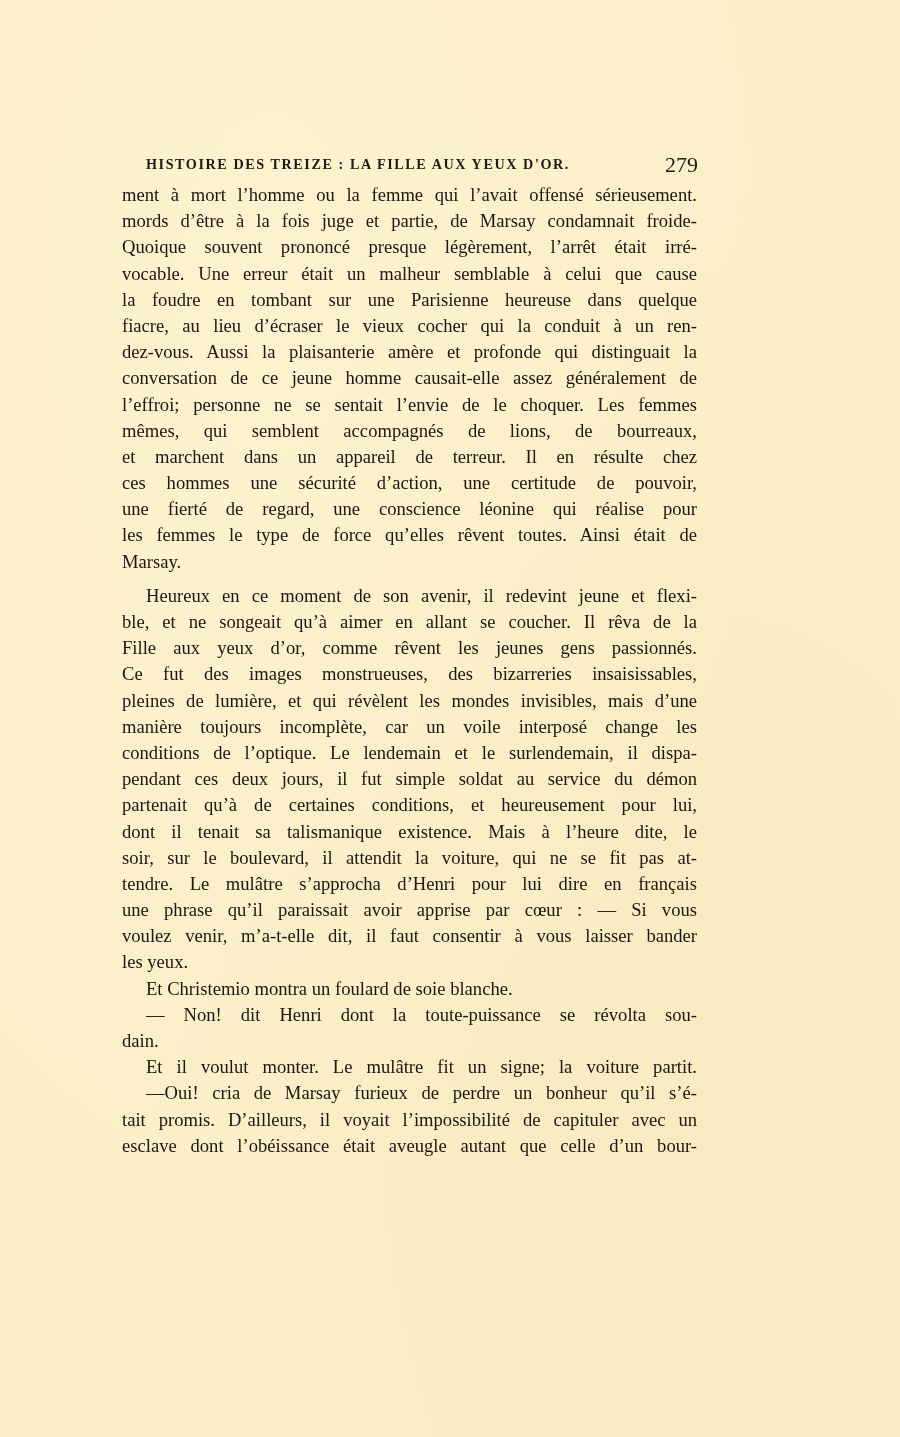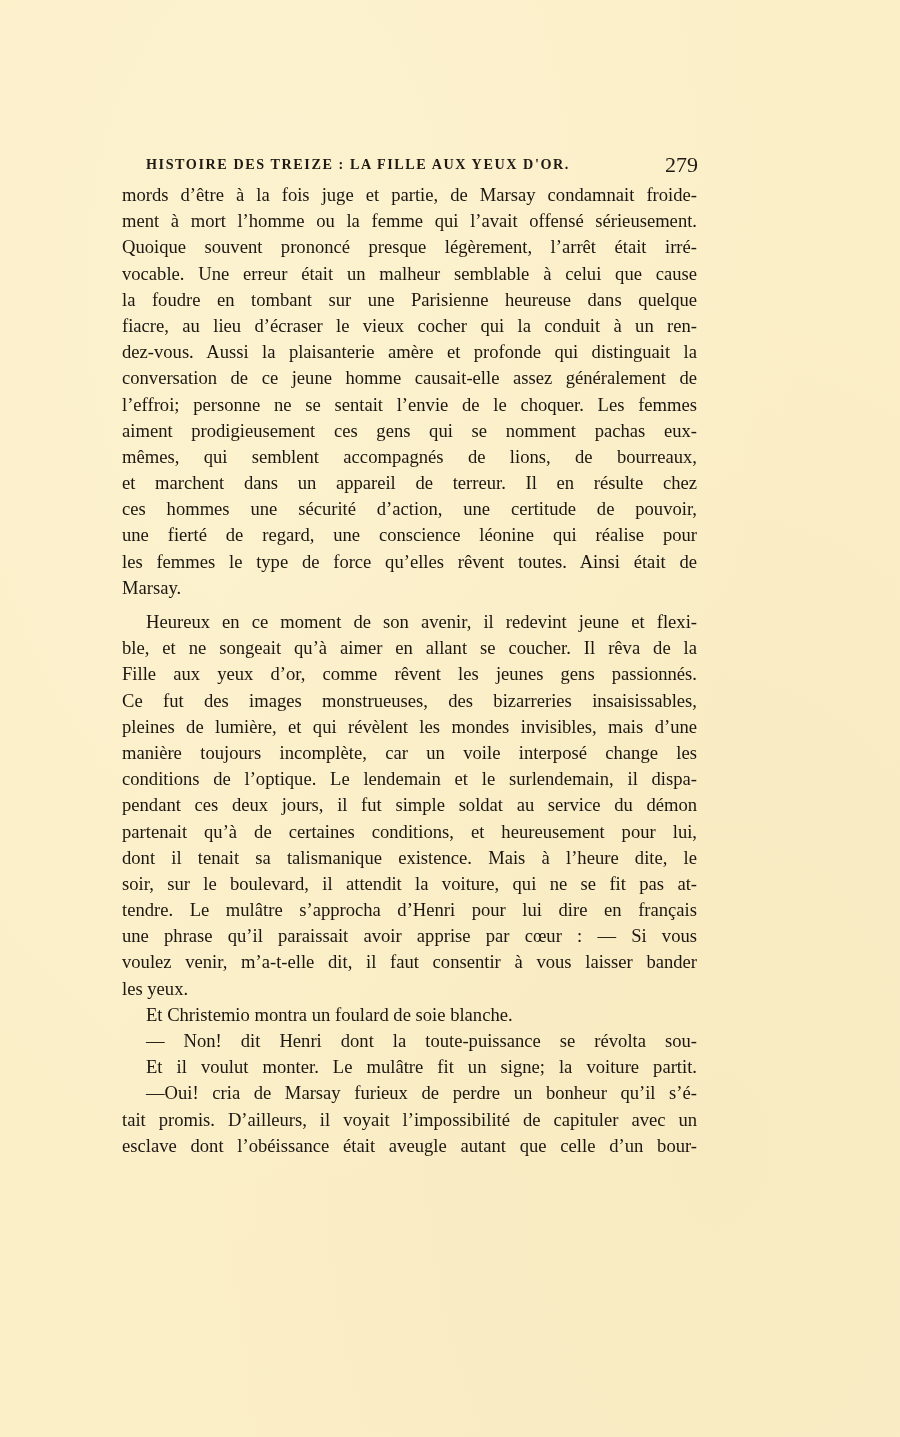--- a/index.html
+++ b/index.html
@@ -87,30 +87,29 @@
 <div class="page">
 
   <div class="running-head">
     <span class="running-title">HISTOIRE DES TREIZE : LA FILLE AUX YEUX D'OR.</span>
     <span class="page-number">279</span>
   </div>
 
   <div class="body-text">
 
     <div>
+      <span class="line">ment à mort l’homme ou la femme qui l’avait offensé sérieusement.</span>
       <span class="line">mords d’être à la fois juge et partie, de Marsay condamnait froide-</span>
-      <span class="line">ment à mort l’homme ou la femme qui l’avait offensé sérieusement.</span>
       <span class="line">Quoique souvent prononcé presque légèrement, l’arrêt était irré-</span>
       <span class="line">vocable. Une erreur était un malheur semblable à celui que cause</span>
       <span class="line">la foudre en tombant sur une Parisienne heureuse dans quelque</span>
       <span class="line">fiacre, au lieu d’écraser le vieux cocher qui la conduit à un ren-</span>
       <span class="line">dez-vous. Aussi la plaisanterie amère et profonde qui distinguait la</span>
       <span class="line">conversation de ce jeune homme causait-elle assez généralement de</span>
       <span class="line">l’effroi; personne ne se sentait l’envie de le choquer. Les femmes</span>
-      <span class="line">aiment prodigieusement ces gens qui se nomment pachas eux-</span>
       <span class="line">mêmes, qui semblent accompagnés de lions, de bourreaux,</span>
       <span class="line">et marchent dans un appareil de terreur. Il en résulte chez</span>
       <span class="line">ces hommes une sécurité d’action, une certitude de pouvoir,</span>
       <span class="line">une fierté de regard, une conscience léonine qui réalise pour</span>
       <span class="line">les femmes le type de force qu’elles rêvent toutes. Ainsi était de</span>
       <span class="line last">Marsay.</span>
     </div>
 
     <span class="para-gap"></span>
 
@@ -131,20 +130,21 @@
       <span class="line">voulez venir, m’a-t-elle dit, il faut consentir à vous laisser bander</span>
       <span class="line last">les yeux.</span>
     </div>
 
     <div>
       <span class="line indent last">Et Christemio montra un foulard de soie blanche.</span>
     </div>
 
     <div>
       <span class="line indent">— Non! dit Henri dont la toute-puissance se révolta sou-</span>
+      <span class="line last">dain.</span>
     </div>
 
     <div>
       <span class="line indent">Et il voulut monter. Le mulâtre fit un signe; la voiture partit.</span>
     </div>
 
     <div>
       <span class="line indent">—Oui! cria de Marsay furieux de perdre un bonheur qu’il s’é-</span>
       <span class="line">tait promis. D’ailleurs, il voyait l’impossibilité de capituler avec un</span>
       <span class="line">esclave dont l’obéissance était aveugle autant que celle d’un bour-</span>

